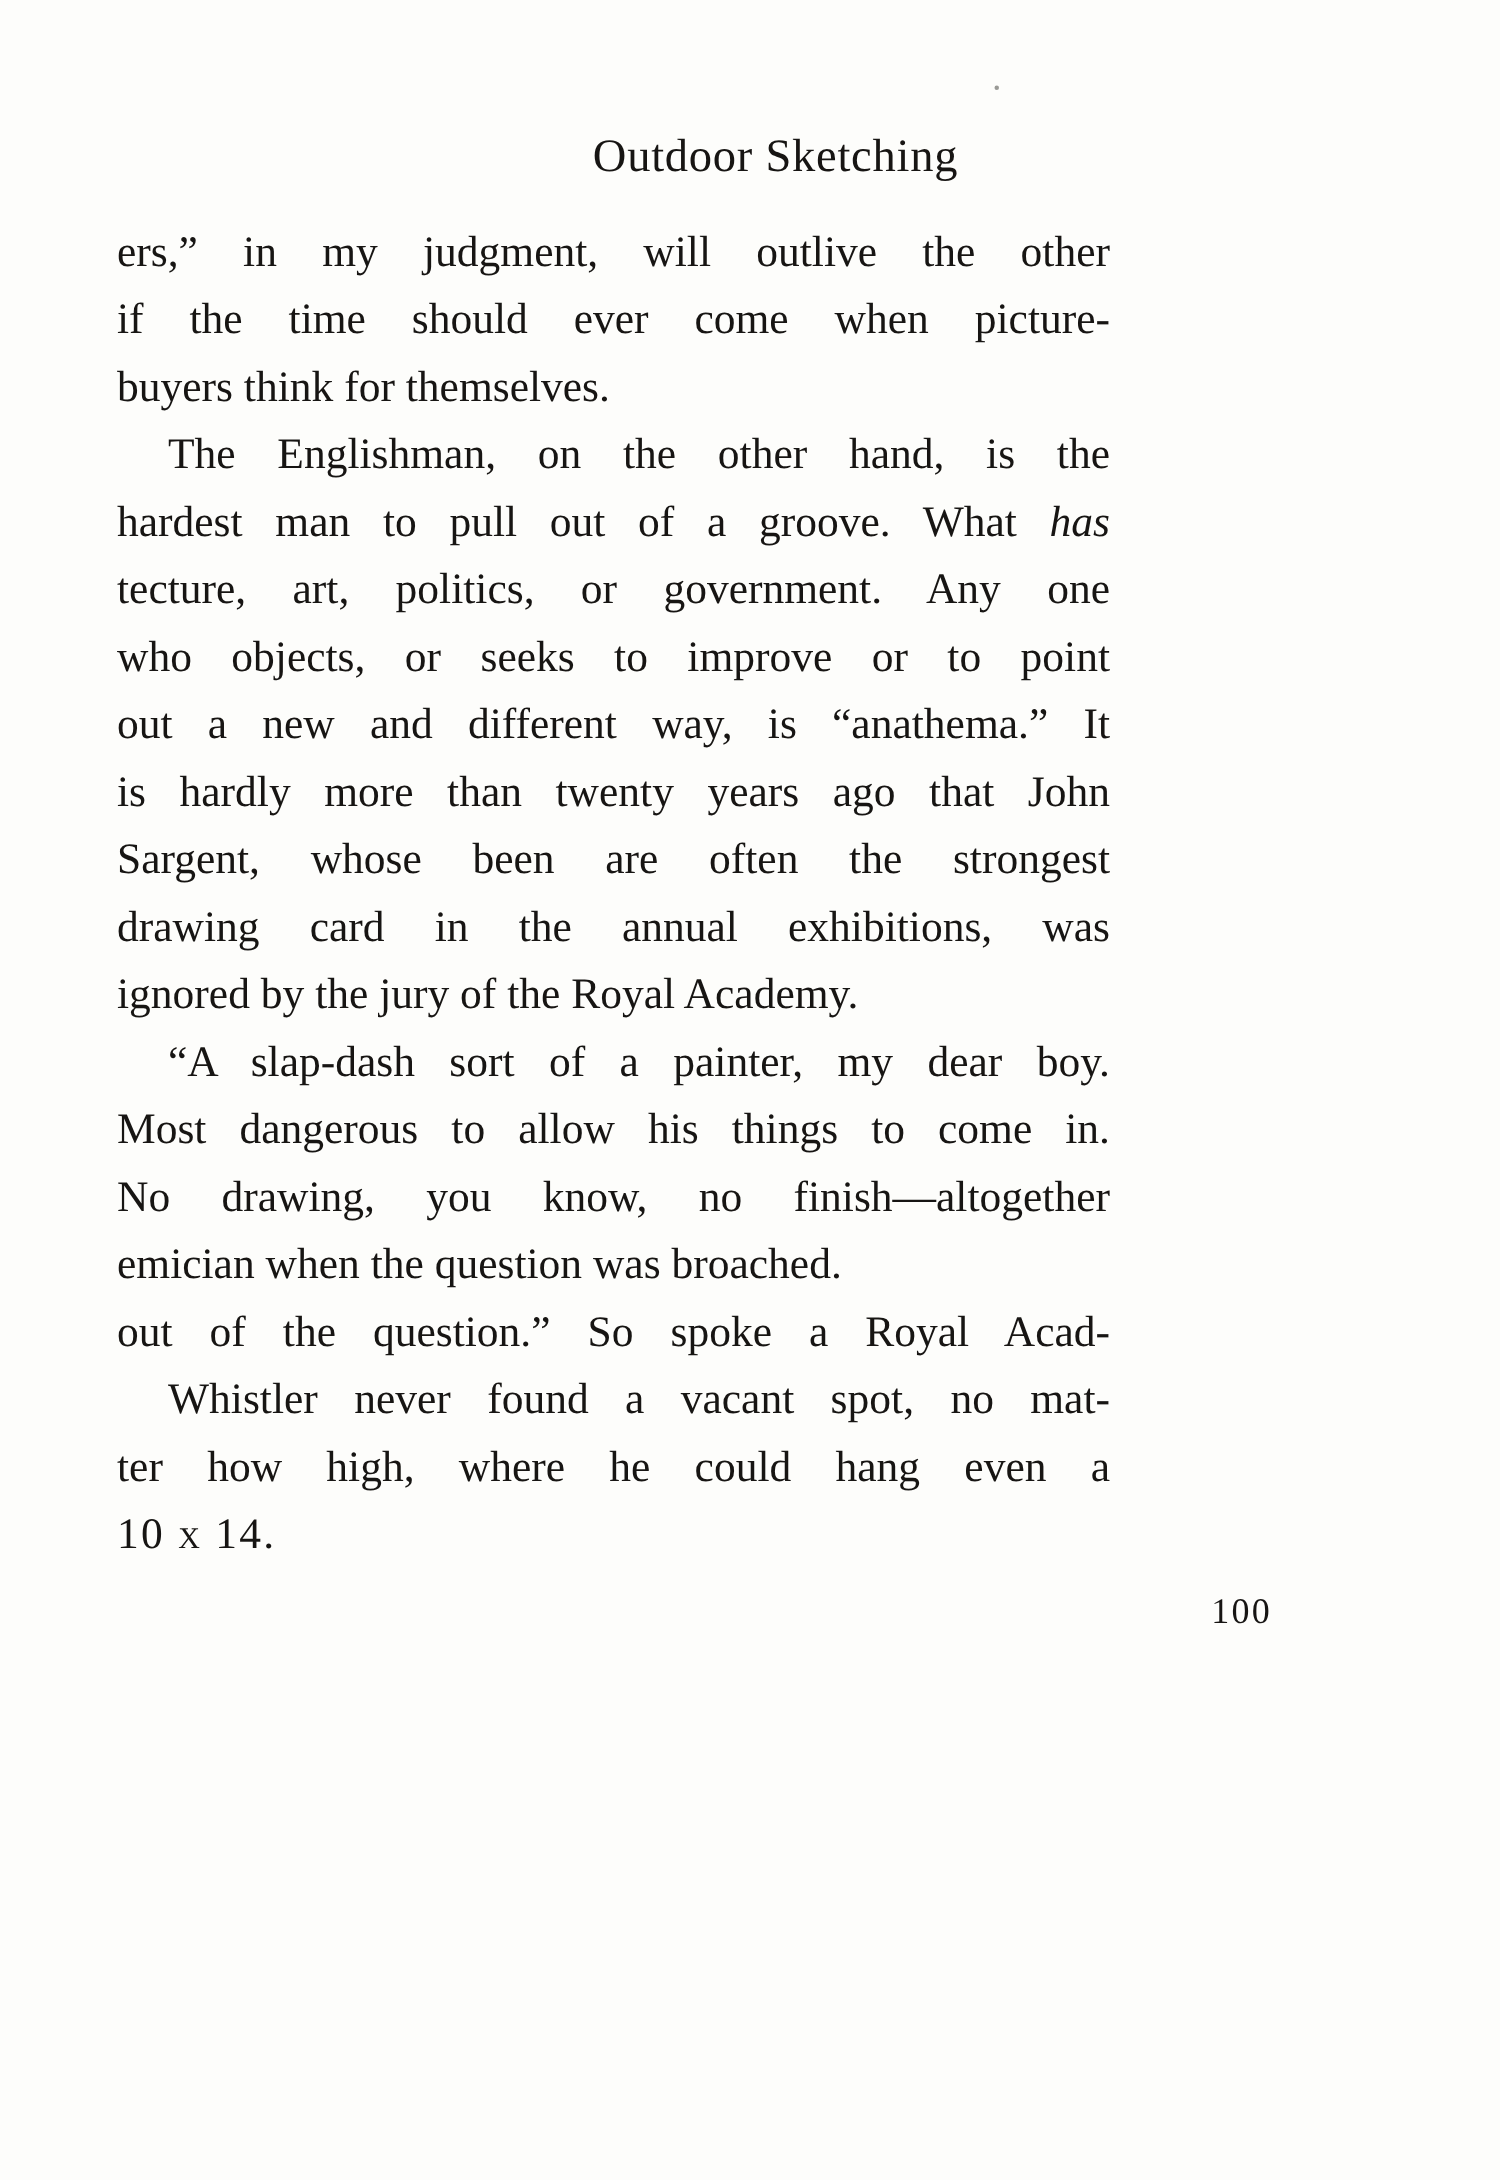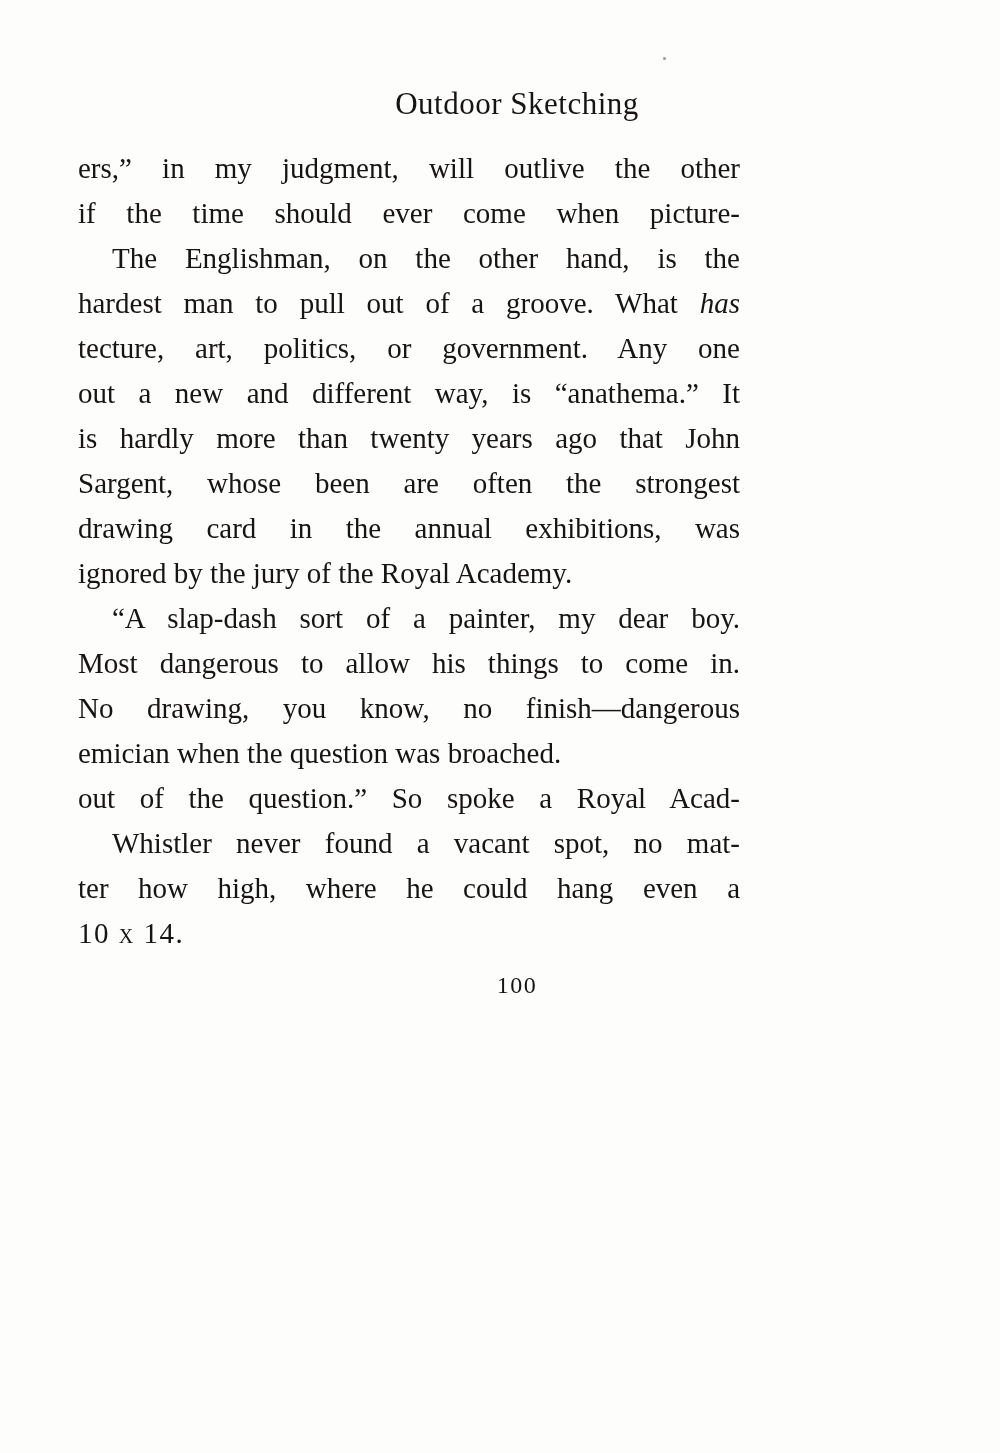--- a/index.html
+++ b/index.html
@@ -47,21 +47,21 @@
       font-style: italic;
     }
     .smallcaps {
       font-variant: small-caps;
       letter-spacing: 1.5px;
     }
     .page-number {
       width: 662px;
       margin-left: 186px;
       margin-top: 16px;
-      text-align: center;
+      text-align: right;
       font-size: 24px;
       letter-spacing: 1.5px;
     }
     .artifact-dot {
       position: absolute;
       top: 57px;
       left: 663px;
       width: 3px;
       height: 3px;
       background: #9a9a96;
@@ -70,31 +70,33 @@
   </style>
 </head>
 <body>
 
 <div class="page">
   <div class="artifact-dot"></div>
   <div class="running-header">Outdoor Sketching</div>
   <div class="text-block" id="text-block">
       <div class="line"><span>ers,” in my judgment, will outlive the other</span></div>
       <div class="line"><span>if the time should ever come when picture-</span></div>
+      <div class="line para-end"><span>buyers think for themselves.</span></div>
       <div class="line indent"><span>The Englishman, on the other hand, is the</span></div>
       <div class="line"><span>hardest man to pull out of a groove.  What </span><span class="italic">has</span></div>
       <div class="line"><span>tecture, art, politics, or government.  Any one</span></div>
+      <div class="line"><span>who objects, or seeks to improve or to point</span></div>
       <div class="line"><span>out a new and different way, is “anathema.”  It</span></div>
       <div class="line"><span>is hardly more than twenty years ago that John</span></div>
       <div class="line"><span>Sargent, whose been are often the strongest</span></div>
       <div class="line"><span>drawing card in the annual exhibitions, was</span></div>
       <div class="line para-end"><span>ignored by the jury of the Royal Academy.</span></div>
       <div class="line indent"><span>“A slap-dash sort of a painter, my dear boy.</span></div>
       <div class="line"><span>Most dangerous to allow his things to come in.</span></div>
-      <div class="line"><span>No drawing, you know, no finish—dangerous</span></div>
+      <div class="line"><span>No drawing, you know, no finish—altogether</span></div>
       <div class="line para-end"><span>emician when the question was broached.</span></div>
       <div class="line"><span>out of the question.”  So spoke a Royal Acad-</span></div>
       <div class="line indent"><span>Whistler never found a vacant spot, no mat-</span></div>
       <div class="line"><span>ter how high, where he could hang even a</span></div>
       <div class="line para-end"><span class="smallcaps">10 x 14.</span></div>
     </div>
   <div class="page-number">100</div>
 </div>
 
 </body></html>

